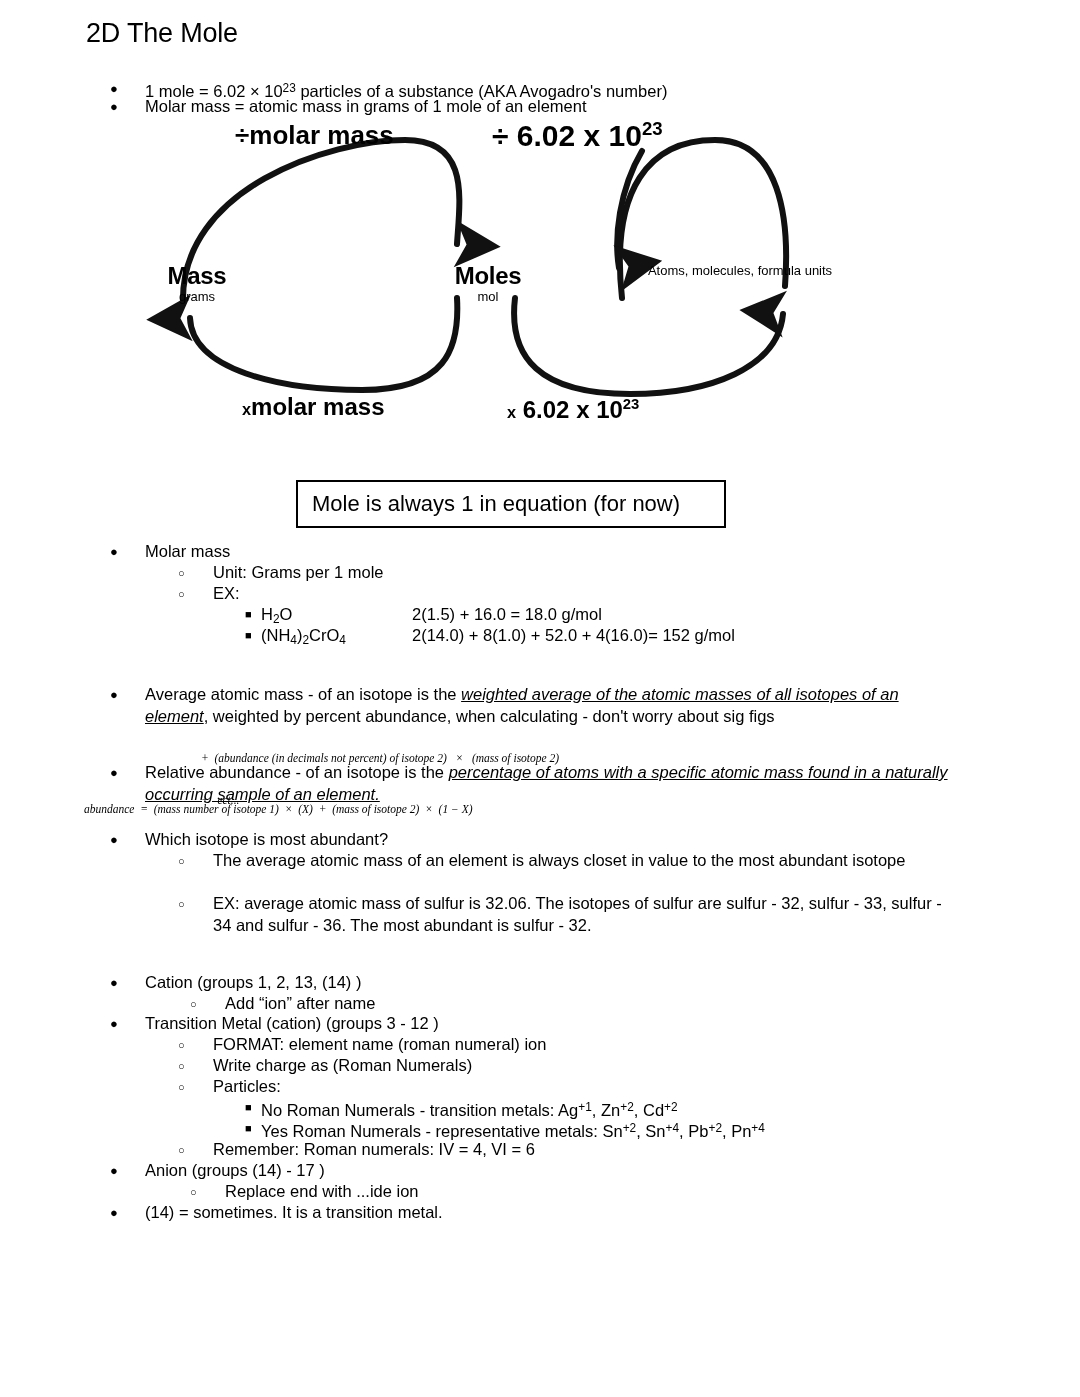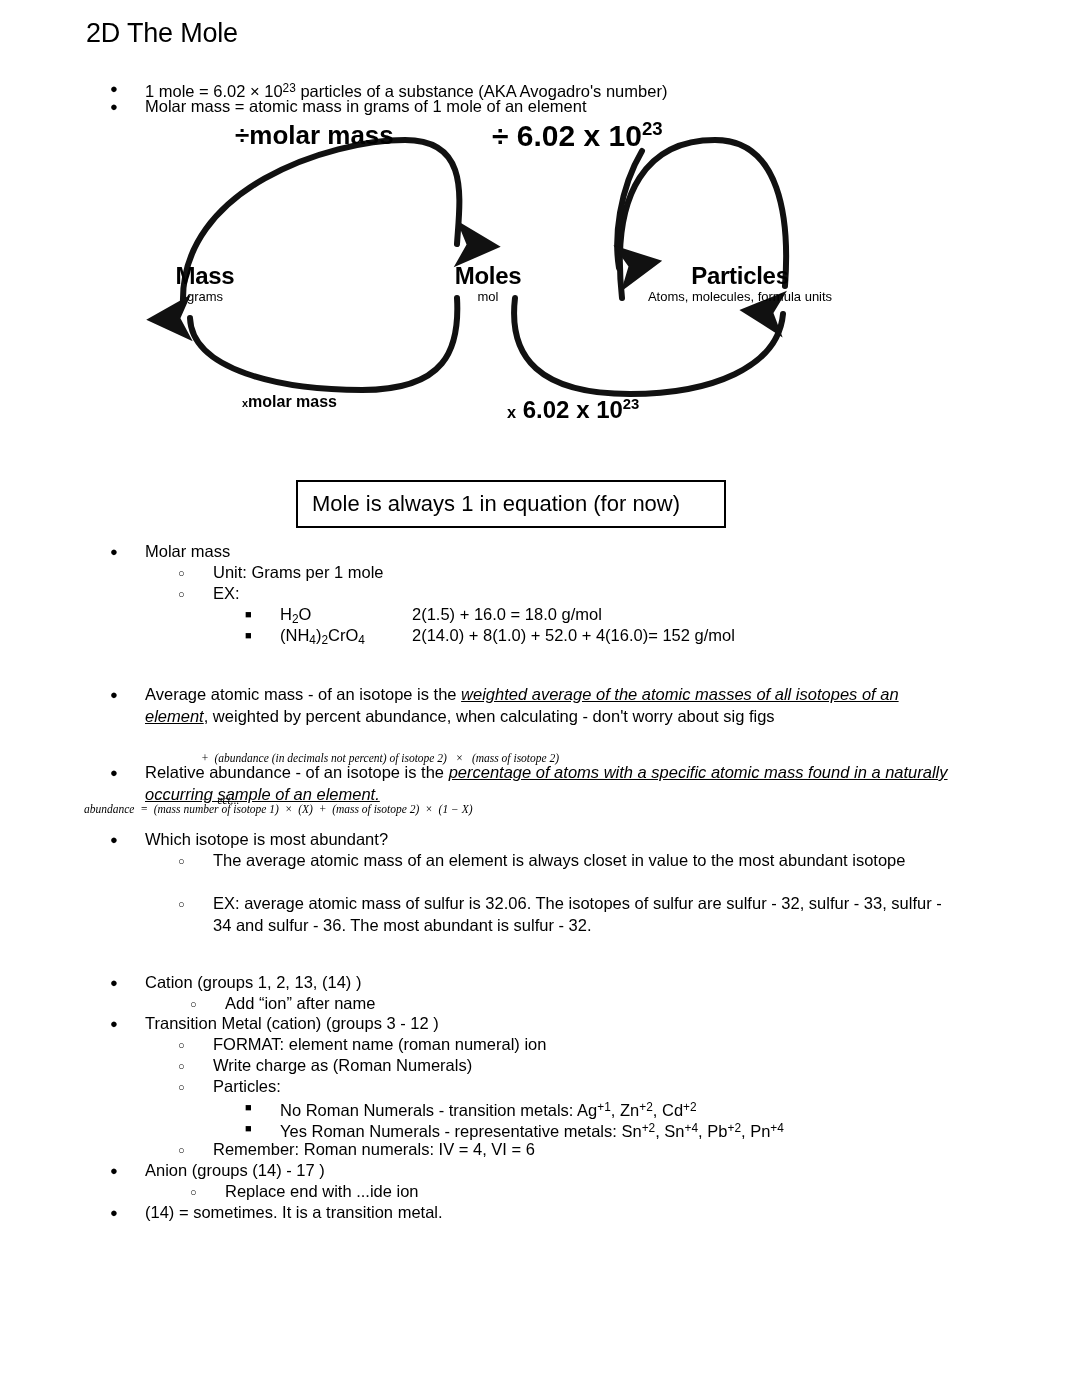--- a/index.html
+++ b/index.html
@@ -46,21 +46,21 @@
     display: inline-block;
     text-align: left;
   }
   .li .txt { display: block; }
 
   .lvl1 .mark { left: 0px; top: 0px; font-size: 13px; }
   .lvl1 .txt  { margin-left: 35px; }
   .lvl2 .mark { left: 0px; top: 1px; font-size: 11px; }
   .lvl2 .txt  { margin-left: 35px; }
   .lvl3 .mark { left: 0px; top: 0px; font-size: 11px; }
-  .lvl3 .txt  { margin-left: 35px; }
+  .lvl3 .txt  { margin-left: 16px; }
 
   .u { text-decoration: underline; font-style: italic; }
   .b { font-weight: normal; }
   sub { font-size: 0.72em; vertical-align: -0.22em; }
   sup { font-size: 0.72em; vertical-align: 0.42em; }
 
   
   .formula {
     position: absolute;
     font-family: "Liberation Serif", serif;
@@ -162,36 +162,35 @@
       <path d="M 492,185 C 487,120 490,60 512,32" fill="none" stroke="none"></path>
       <path d="M 512,33 C 489,72 484,120 489,150" fill="none" stroke="#111" stroke-width="6" stroke-linecap="round" marker-end="url(#ah)"></path>
 
       <path d="M 385,180 C 378,240 410,276 500,276 C 580,276 648,250 653,196" fill="none" stroke="#111" stroke-width="6" stroke-linecap="round" marker-end="url(#ah)"></path>
     </svg>
 
     <div class="dlabel" style="left:105px; top:2px; font-size:26px;">÷molar mass</div>
 
     <div class="dlabel" style="left:362px; top:0px; font-size:30px;"><span>÷ 6.02 x 10</span><sup style="font-size:0.62em; vertical-align:0.6em;">23</sup></div>
 
-    <div class="dlabel" style="left:112px; top:275px; font-size:16px;"><span style="font-size:0.68em;">x</span><span>molar mass</span></div>
+    <div class="dlabel" style="left:112px; top:275px; font-size:24px;"><span style="font-size:0.68em;">x</span><span>molar mass</span></div>
 
     <div class="dlabel" style="left:377px; top:278px; font-size:24px;"><span style="font-size:0.68em;">x</span> <span>6.02 x 10</span><sup style="font-size:0.62em; vertical-align:0.6em;">23</sup></div>
 
-    <div class="dnode" style="left:10px; top:145px; width:130px;text-align:center;">
+    <div class="dnode" style="left:2px; top:145px; width:130px;text-align:center;">
       <div class="big">Mass</div>
       <div class="small">grams</div>
     </div>
 
     <div class="dnode" style="left:298px; top:145px; width:120px;">
       <div class="big">Moles</div>
       <div class="small">mol</div>
     </div>
 
     <div class="dnode" style="left:460px; top:145px; width:300px;">
-      <div class="big">Particles</div>
       <div class="small">Atoms, molecules, formula units</div>
     </div>
   </div>
 
   <div id="mole-note">
     <span>Mole is always 1 in equation (for now)</span>
   </div>
 
   <div class="li lvl1" style="left:110px; top:541px; width:600px;">
     <span class="mark">●</span>

